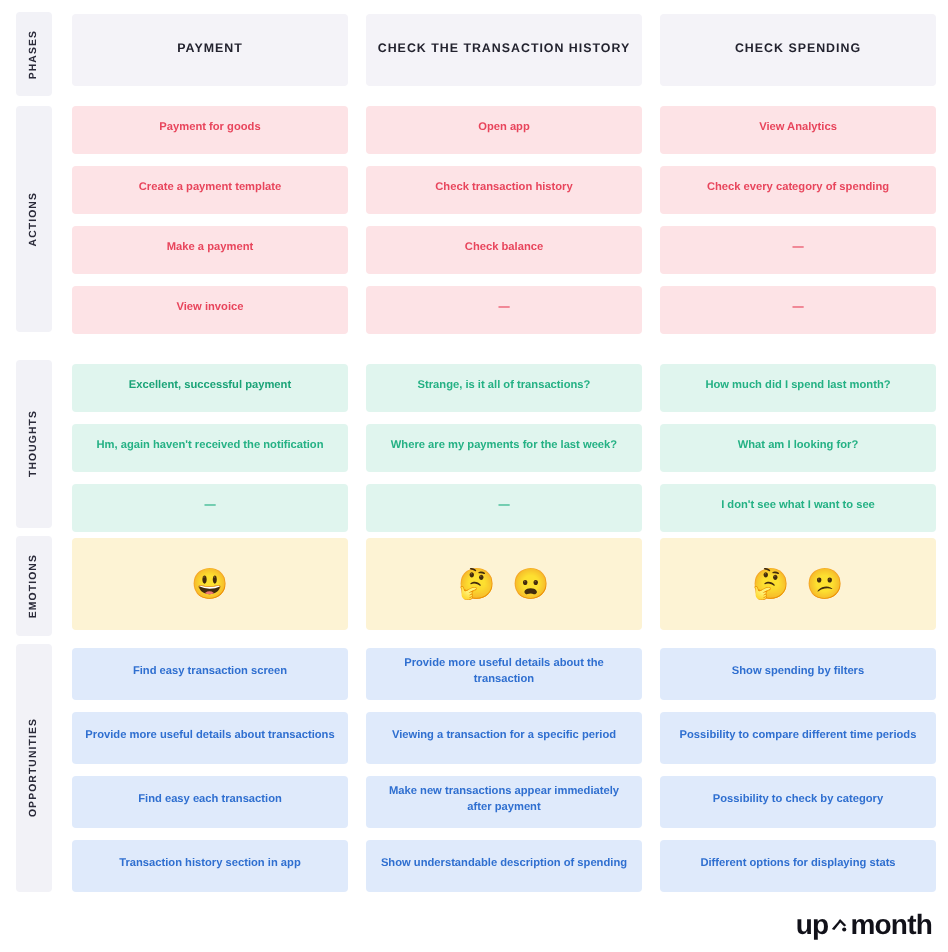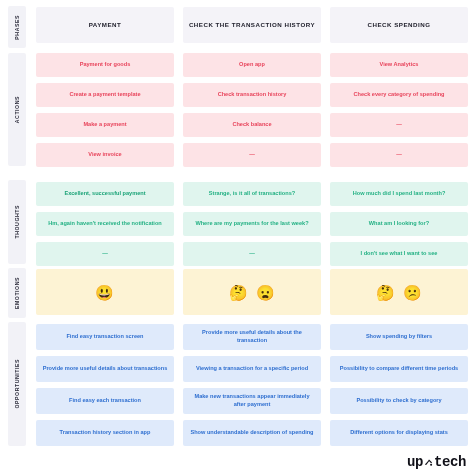--- a/index.html
+++ b/index.html
@@ -126,21 +126,20 @@
     display: flex;
     align-items: center;
   }
   .logo {
     display: flex;
     align-items: center;
     font-size: 14px;
     font-weight: 700;
     color: #111119;
     letter-spacing: -0.4px;
-    font-family: Liberation Mono, monospace;
   }
   .logo-mark {
     display: inline-block;
     width: 9px;
     height: 9px;
     margin: 0 1px;
     position: relative;
   }
   .logo-mark svg { display: block; }
 </style>
@@ -260,17 +259,17 @@
   <div class="footer">
     <div class="logo">
       <span>up</span>
       <span class="logo-mark">
         <svg width="9" height="9" viewBox="0 0 10 10" aria-hidden="true">
           <path d="M1 7.2 L5.2 2.4 L5.9 3.3 L2.4 7.8 Z" fill="#111119"></path>
           <path d="M5.6 1.6 L9 5.1 L7.9 5.9 L4.8 2.6 Z" fill="#111119"></path>
           <circle cx="7.9" cy="7.5" r="1.15" fill="#111119"></circle>
         </svg>
       </span>
-      <span>tech</span>
+      <span>month</span>
     </div>
   </div>
 
 </div>
 
 </body></html>

